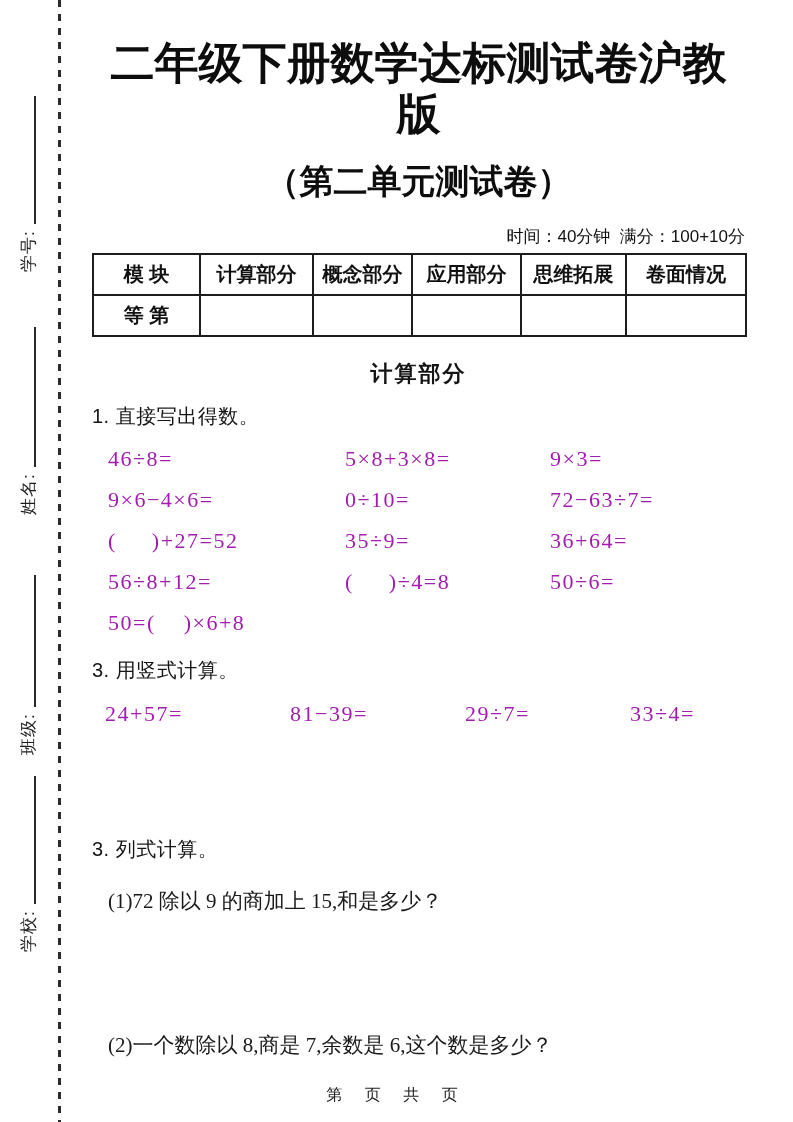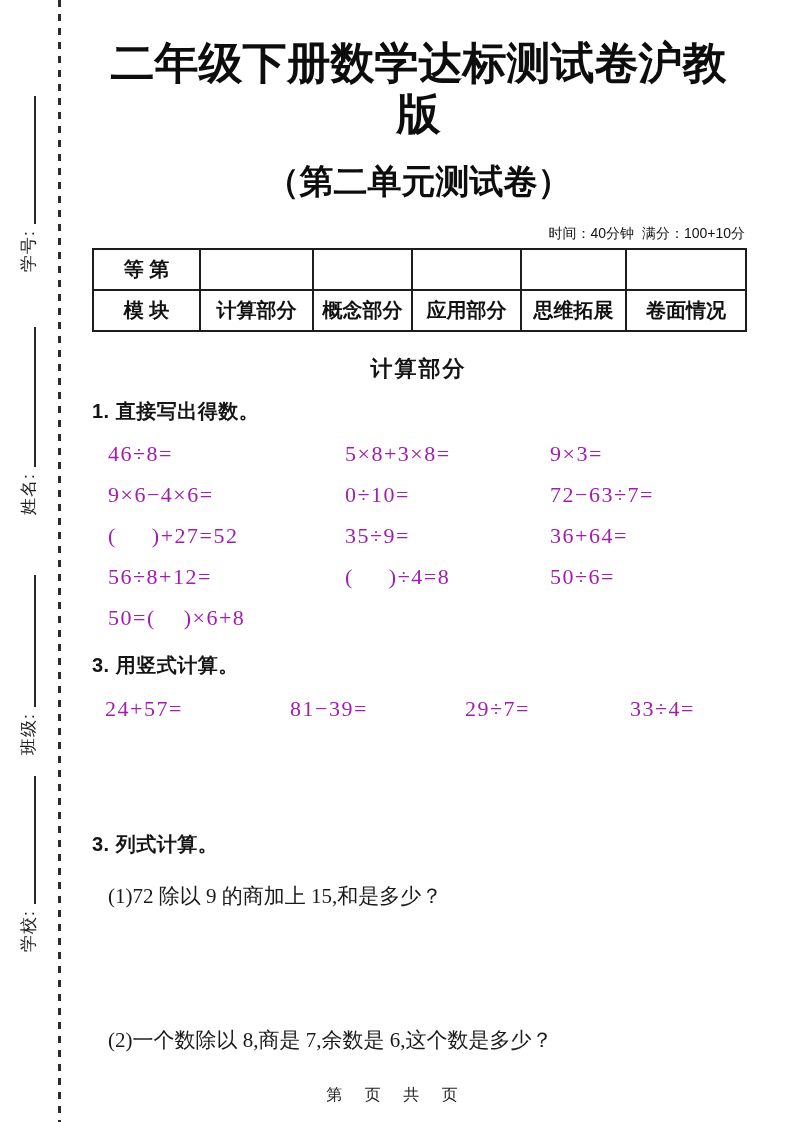--- a/index.html
+++ b/index.html
@@ -50,21 +50,21 @@
   }
   .subtitle {
     margin: 20px 0 0;
     text-align: center;
     font-size: 34px; font-weight: 800;
     color: #0d0d0d;
   }
   .info {
     margin-top: 20px;
     text-align: right;
-    font-size: 14px;
+    font-size: 17px;
     white-space: pre;
     color: #111;
   }
 
   .score-table {
     width: 100%;
     border-collapse: collapse;
     table-layout: fixed;
     margin-top: 5px;
   }
@@ -79,21 +79,21 @@
     color: #111;
   }
 
   .section-title {
     text-align: center;
     font-size: 22px; font-weight: 800;
     margin-top: 22px;
     letter-spacing: 2px;
   }
   .q-label {
-    font-size: 20px; font-weight: 700;
+    font-size: 20px; font-weight: 400;
     margin-top: 14px;
     letter-spacing: 0.5px;
   }
 
   .math {
     font-family: "Liberation Serif", serif;
     font-size: 22px;
     letter-spacing: 1.5px;
     white-space: pre;
     color: #a21caf;
@@ -169,35 +169,35 @@
     <colgroup>
       <col style="width:107px">
         <col style="width:113px">
         <col style="width:99px">
       <col style="width:109px">
         <col style="width:105px">
         <col style="width:120px">
     </colgroup>
     <tbody>
       <tr>
-        <td>等 第</td>
-        <td></td>
-        <td></td>
-        <td></td>
-        <td></td>
-        <td></td>
-      </tr>
-      <tr>
         <th>模 块</th>
         <th>计算部分</th>
         <th>概念部分</th>
         <th>应用部分</th>
         <th>思维拓展</th>
         <th>卷面情况</th>
       </tr>
+      <tr>
+        <td>等 第</td>
+        <td></td>
+        <td></td>
+        <td></td>
+        <td></td>
+        <td></td>
+      </tr>
     </tbody>
   </table>
 
   <div class="section-title">计算部分</div>
 
   <div class="q-label">1. 直接写出得数。</div>
   <div class="calc-rows">
     <div class="calc-row">
       <span class="math">46÷8=</span>
       <span class="math">5×8+3×8=</span>

